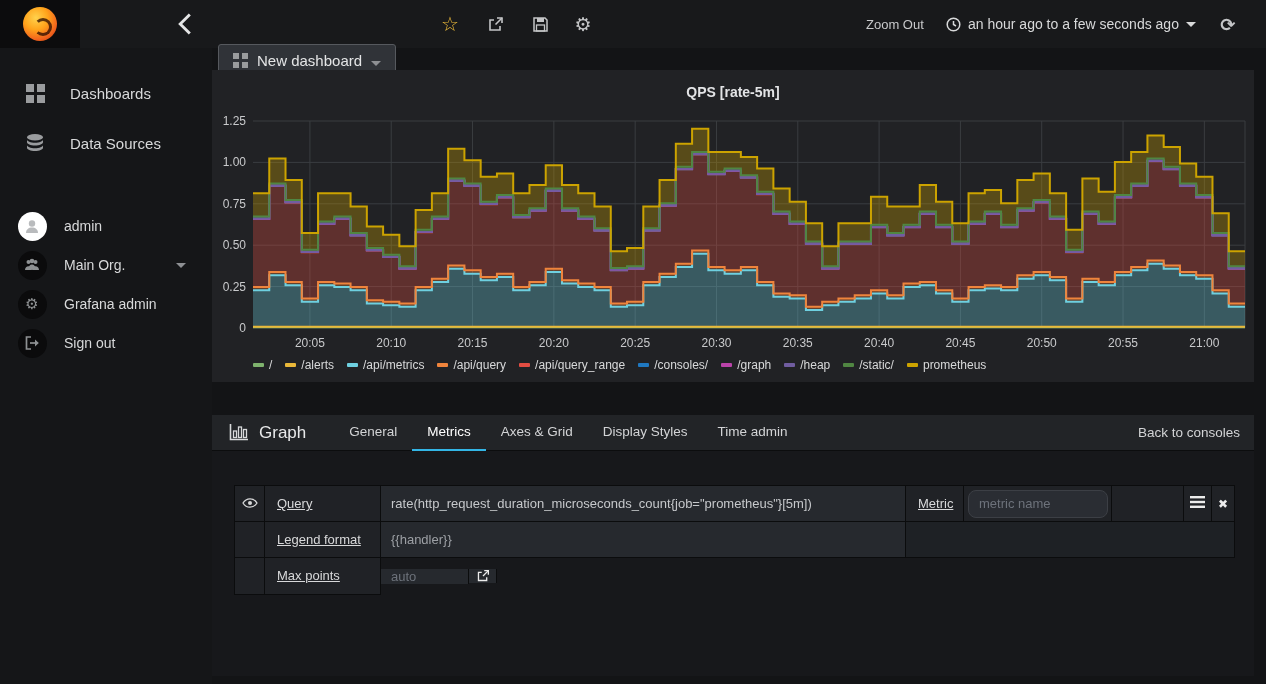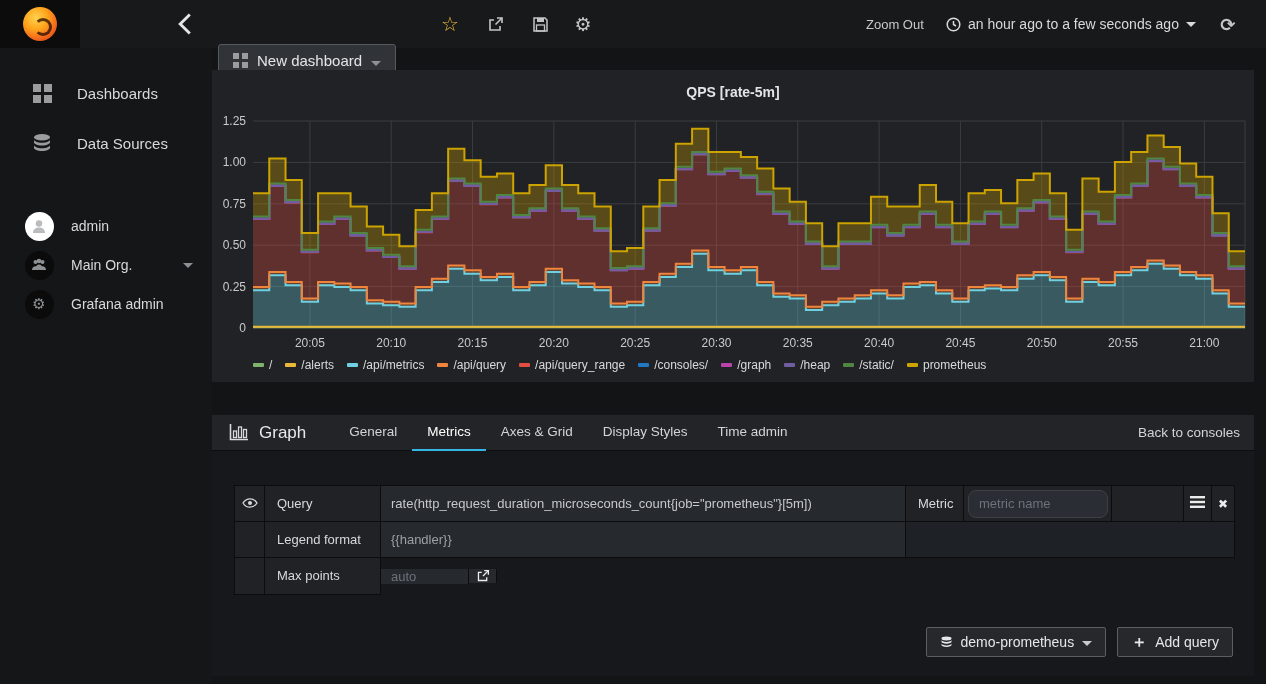--- a/index.html
+++ b/index.html
@@ -32,21 +32,21 @@
   #share-ico { left:483px; } #save-ico { left:528px; }
   #gear-ico { left:571px; font-size:19px; font-family:"DejaVu Sans",sans-serif; }
   #zoom-out { position:absolute; left:866px; top:0; height:48px; display:flex; align-items:center;
     font-size:13px; color:#c8c9cb; cursor:pointer; }
   #time-picker { position:absolute; left:946px; top:0; height:48px; display:flex; align-items:center; gap:7px;
     font-size:14px; color:#d8d9da; cursor:pointer; }
   #refresh-ico { left:1216px; font-size:18px; font-weight:bold; font-family:"DejaVu Sans",sans-serif; }
 
   
   #sidebar { position:absolute; left:0; top:48px; width:212px; height:636px; background:#151618; }
-  .side-item { position:absolute; left:7px; width:212px; height:40px; display:flex; align-items:center; cursor:pointer; }
+  .side-item { position:absolute; left:0; width:212px; height:40px; display:flex; align-items:center; cursor:pointer; }
   .side-item .lbl { font-size:15px; color:#d8d9da; }
   .side-sub .lbl { font-size:14px; }
   .ic-slot { width:70px; display:flex; justify-content:center; }
   .ic-slot2 { width:64px; display:flex; justify-content:center; }
   .circle-ic { width:29px; height:29px; border-radius:50%; background:#0b0b0c; display:flex;
     align-items:center; justify-content:center; color:#8e9193; }
   .avatar { background:#fff; }
   .grid-ico-lg { width:19px; height:19px; display:inline-block;
     background:linear-gradient(#9a9c9e,#9a9c9e) 0 0/8px 8px no-repeat,
                linear-gradient(#9a9c9e,#9a9c9e) 11px 0/8px 8px no-repeat,
@@ -68,21 +68,21 @@
     border-bottom:1px solid #0c0d0e; display:flex; align-items:center; }
   #editor-title { display:flex; align-items:center; gap:10px; padding-left:17px; font-size:17px; color:#e8e9ea; }
   #tabs { display:flex; margin-left:28px; height:36px; }
   .tab { padding:0 15px; display:flex; align-items:center; font-size:13.5px; color:#d3d4d6; cursor:pointer;
     border-bottom:2px solid transparent; height:36px;text-align:center; }
   .tab.active { color:#fff; border-bottom-color:#33b5e5; }
   #back-link { margin-left:auto; padding-right:14px; font-size:13.5px; color:#d3d4d6; cursor:pointer; }
 
   #qtable { position:absolute; left:22px; top:70px; border-collapse:collapse; table-layout:fixed; width:1000px; }
   #qtable td { border:1px solid #0b0c0d; height:36px; font-size:13px; padding:0; }
-  .cell-label { background:#202226; color:#d8d9da; padding-left:12px !important; }
+  .cell-label { background:#202226; color:#d8d9da; padding-left:12px !important;text-decoration:underline; }
   .cell-eye { background:#202226; text-align:center; cursor:pointer; }
   .cell-input { background:#26292e; }
   .cell-dim { background:#1e2125; }
   .cell-icon { background:#202226; text-align:center; cursor:pointer; color:#ececec; }
   .tbl-input { width:100%; height:100%; background:transparent; border:none; outline:none;
     color:#c6c8cb; font-size:13px; padding:0 10px; font-family:"Liberation Sans",sans-serif; }
   .tbl-input::placeholder { color:#6d727b; }
   #metric-input { background:#2a2d33; border:1px solid #3c3f45; height:28px; margin:0 4px; width:140px;
     border-radius:8px; color:#c6c8cb; }
   #legend-input { color:#9da0a5; }
@@ -183,20 +183,32 @@
       </span>
     </span>
     <span class="lbl">Main Org.</span>
     <span class="caret-down" id="org-caret"></span>
   </div>
   <div class="side-item side-sub" style="top:236px">
     <span class="ic-slot2">
       <span class="circle-ic" style="font-family:'DejaVu Sans',sans-serif;font-size:15px">⚙</span>
     </span>
     <span class="lbl">Grafana admin</span>
+  </div>
+  <div class="side-item side-sub" style="top:275px">
+    <span class="ic-slot2">
+      <span class="circle-ic">
+        <svg width="15" height="14" viewBox="0 0 15 14">
+            <path d="M6 1H1.5v12H6" fill="none" stroke="#8e9193" stroke-width="1.7"></path>
+            <path d="M5 7h8" stroke="#8e9193" stroke-width="1.7"></path>
+            <path d="M10 3.5L13.8 7 10 10.5z" fill="#8e9193"></path>
+          </svg>
+      </span>
+    </span>
+    <span class="lbl">Sign out</span>
   </div>
 </div>
 
 <div id="chart-panel">
   <div id="chart-title">QPS [rate-5m]</div>
   <svg id="chart-svg" width="1042" height="250">
       <line x1="41" x2="1033" y1="222" y2="222" stroke="#3a3d40" stroke-width="1"></line>
       <text x="34" y="226" text-anchor="end" fill="#c9cacc" font-size="12">0</text>
       <line x1="41" x2="1033" y1="180.6" y2="180.6" stroke="#3a3d40" stroke-width="1"></line>
       <text x="34" y="184.6" text-anchor="end" fill="#c9cacc" font-size="12">0.25</text>
@@ -381,28 +393,13 @@
                   <path d="M15 2L8.5 8.5" fill="none" stroke="#ececec" stroke-width="1.6"></path>
                 </svg>
           </div>
           <div class="mp-rest"></div>
         </div>
       </td>
     </tr>
   </tbody>
     </table>
 
-  <div id="btn-row">
-    <button class="gf-btn">
-      <svg width="13" height="13" viewBox="0 0 16 16">
-        <ellipse cx="8" cy="3" rx="6.2" ry="2.4" fill="#e6e7e8"></ellipse>
-        <path d="M1.8 5c0 1.3 2.8 2.4 6.2 2.4S14.2 6.3 14.2 5v2c0 1.3-2.8 2.4-6.2 2.4S1.8 8.3 1.8 7z" fill="#e6e7e8"></path>
-        <path d="M1.8 9.2c0 1.3 2.8 2.4 6.2 2.4s6.2-1.1 6.2-2.4v2c0 1.3-2.8 2.4-6.2 2.4s-6.2-1.1-6.2-2.4z" fill="#e6e7e8"></path>
-      </svg>
-      <span>demo-prometheus</span>
-      <span class="caret-down" style="border-top-color:#c9cacc;margin-top:3px"></span>
-    </button>
-    <button class="gf-btn">
-      <span class="plus-glyph">＋</span>
-      <span>Add query</span>
-    </button>
-  </div>
 </div>
 
 </body></html>

